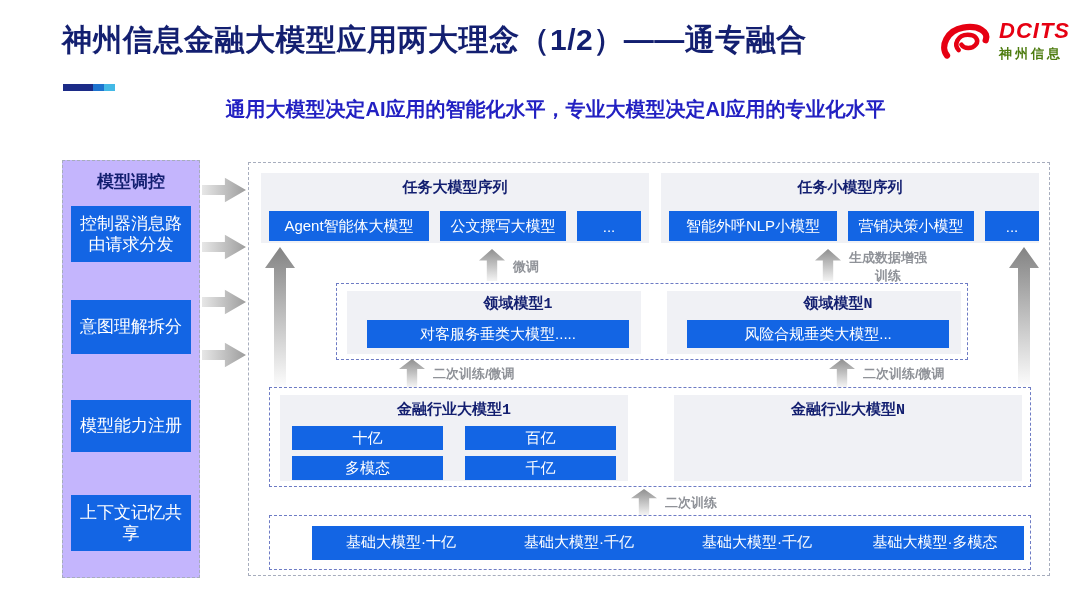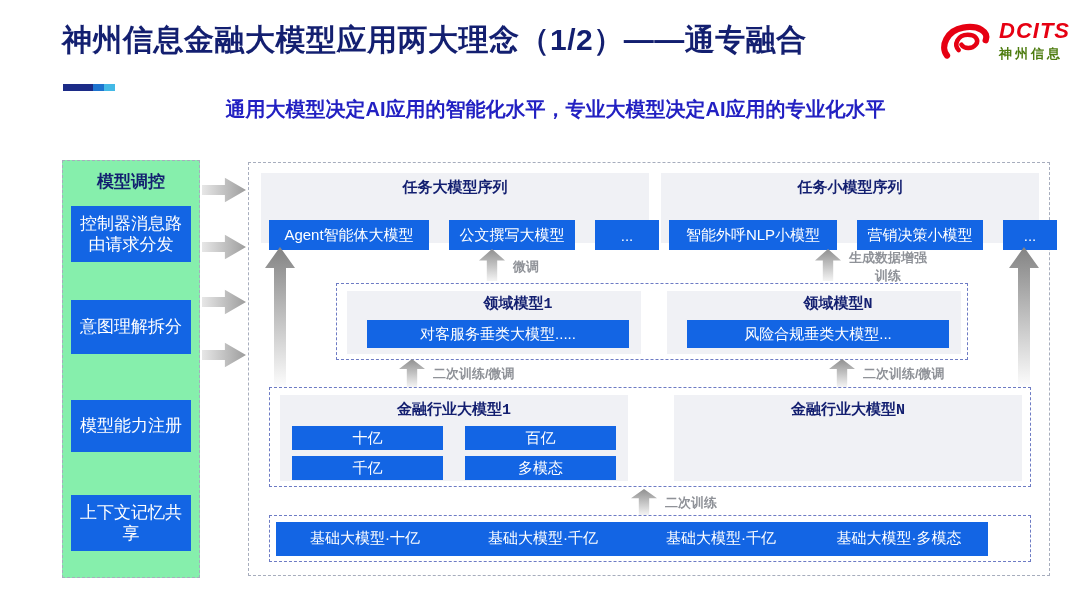--- a/index.html
+++ b/index.html
@@ -13,21 +13,21 @@
   .a1{width:30px;background:#1c2b87;}
   .a2{width:11px;background:#1e74cf;}
   .a3{width:11px;background:#43b9e6;}
   .subtitle{position:absolute;left:0;right:0;top:96px;text-align:center;font-size:20px;font-weight:bold;color:#2220c2;}
 
   .logo{position:absolute;left:938px;top:20px;display:flex;align-items:center;gap:7px;}
   .logo-en{font-size:22px;font-weight:bold;font-style:italic;color:#e60012;letter-spacing:1px;line-height:1;}
   .logo-cn{font-size:13px;font-weight:bold;color:#4d7c0f;letter-spacing:3px;margin-top:3px;}
 
   
-  .sidebar{position:absolute;left:62px;top:160px;width:138px;height:418px;border:1.5px dashed #a7adbd;box-sizing:border-box;background:#86efac;}
+  .sidebar{position:absolute;left:62px;top:160px;width:138px;height:418px;border:1.5px dashed #a7adbd;box-sizing:border-box;background:#c4b5fd;}
   .sidebar-title{margin-top:9px;text-align:center;font-size:17px;font-weight:bold;color:#131f70;}
   .blue-box{background:#1365e4;color:#ffffff;display:flex;align-items:center;justify-content:center;text-align:center;}
   .sb-box{position:absolute;left:8px;right:8px;font-size:17px;line-height:1.25;padding:0 6px;box-sizing:border-box;}
   .sb1{top:45px;height:56px;}
   .sb2{top:139px;height:54px;}
   .sb3{top:239px;height:52px;}
   .sb4{top:334px;height:56px;}
 
   
   .arrow-right{position:absolute;left:202px;width:44px;height:28px;
@@ -36,21 +36,21 @@
   .ar1{top:176px;}.ar2{top:233px;}.ar3{top:288px;}.ar4{top:341px;}
   .arrow-up{position:absolute;background:linear-gradient(to top,#f4f4f4,#8f8f8f);
     clip-path:polygon(50% 0,100% 36%,70% 36%,70% 100%,30% 100%,30% 36%,0 36%);}
   .tall{width:30px;height:140px;background:linear-gradient(to top,#fdfdfd,#838383);
     clip-path:polygon(50% 0,100% 15%,70% 15%,70% 100%,30% 100%,30% 15%,0 15%);}
 
   
   .main{position:absolute;left:248px;top:162px;width:802px;height:414px;border:1.5px dashed #a7adbd;box-sizing:border-box;}
   .group{position:absolute;background:#f0f1f5;}
   .grp-title{padding-top:5px;text-align:center;font-size:15px;font-weight:bold;color:#131f70;font-family:Liberation Mono, monospace;}
-  .row{position:absolute;left:8px;top:47px;display:flex;gap:20px;}
+  .row{position:absolute;left:8px;top:38px;display:flex;gap:11px;}
   .row .blue-box{height:30px;font-size:15px;}
   .gtl{left:12px;top:10px;width:388px;height:70px;}
   .gtr{left:412px;top:10px;width:378px;height:70px;}
   .w160{width:160px;}.w126{width:126px;}.w64{width:64px;}
   .w168{width:168px;}.w54{width:54px;}
 
   .au1{left:230px;top:86px;width:26px;height:32px;}
   .au2{left:566px;top:86px;width:26px;height:32px;}
   .au3{left:150px;top:196px;width:26px;height:28px;}
   .au4{left:580px;top:196px;width:26px;height:28px;}
@@ -72,21 +72,21 @@
   .grp-title.sm{padding-top:3px;margin-left:48px;}
   .dbox{position:absolute;left:20px;right:12px;top:29px;height:28px;font-size:15px;}
 
   .industry{left:20px;top:224px;width:762px;height:100px;}
   .igrp{top:7px;height:86px;}
   .ig1{left:10px;width:348px;}
   .ig2{left:404px;width:348px;}
   .grid{position:absolute;left:12px;right:12px;top:31px;display:grid;grid-template-columns:1fr 1fr;gap:6px 22px;}
   .grid .blue-box{height:24px;font-size:15px;}
 
-  .base{left:20px;top:352px;width:762px;height:47px;display:flex;align-items:center;justify-content:flex-start;padding:0 6px;}
+  .base{left:20px;top:352px;width:762px;height:55px;display:flex;align-items:center;justify-content:flex-end;padding:0 6px;}
   .base .blue-box{width:178px;height:34px;font-size:15px;}
 </style>
 </head>
 <body>
 
 <div class="slide">
 
   <div class="title">神州信息金融大模型应用两大理念（1/2）——通专融合</div>
   <div class="accent-bar">
     <span class="a1"></span>
@@ -164,22 +164,22 @@
     <div class="lbl l-sec1">二次训练/微调</div>
     <div class="arrow-up au4"></div>
     <div class="lbl l-sec2">二次训练/微调</div>
 
     <div class="dashed-inner industry">
       <div class="group igrp ig1">
         <div class="grp-title">金融行业大模型1</div>
         <div class="grid">
           <div class="blue-box">十亿</div>
           <div class="blue-box">百亿</div>
+          <div class="blue-box">多模态</div>
           <div class="blue-box">千亿</div>
-          <div class="blue-box">多模态</div>
         </div>
       </div>
       <div class="group igrp ig2">
         <div class="grp-title">金融行业大模型N</div>
       </div>
     </div>
 
     <div class="arrow-up au5"></div>
     <div class="lbl l-sec3">二次训练</div>
 

